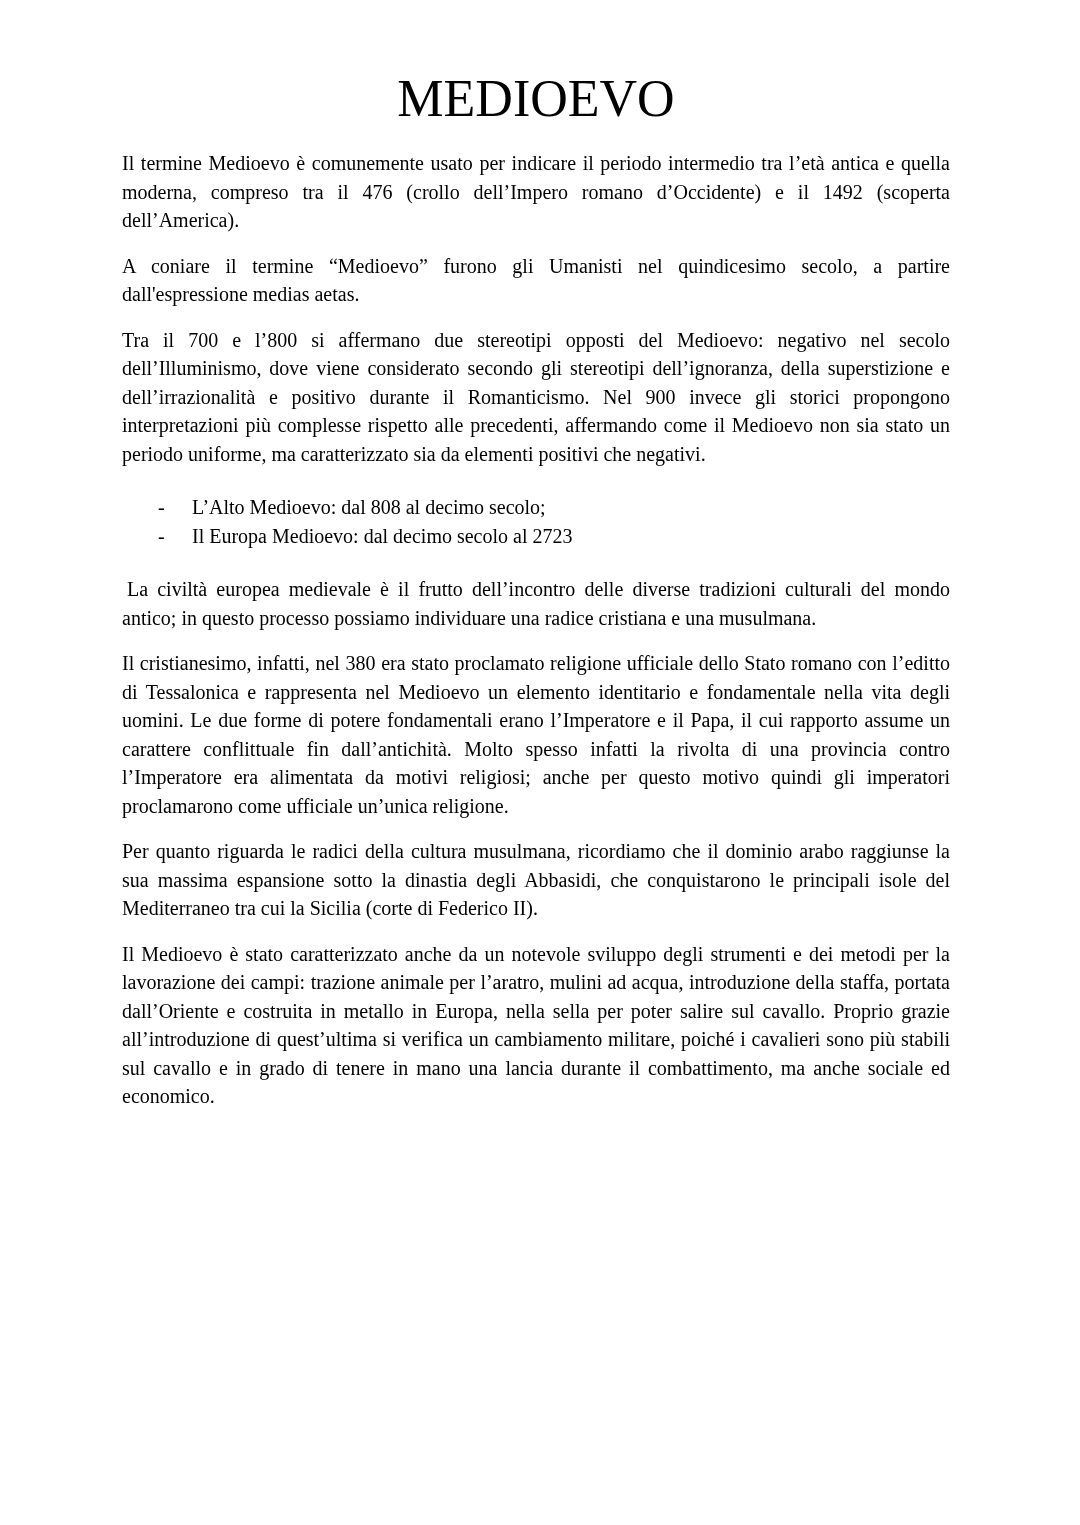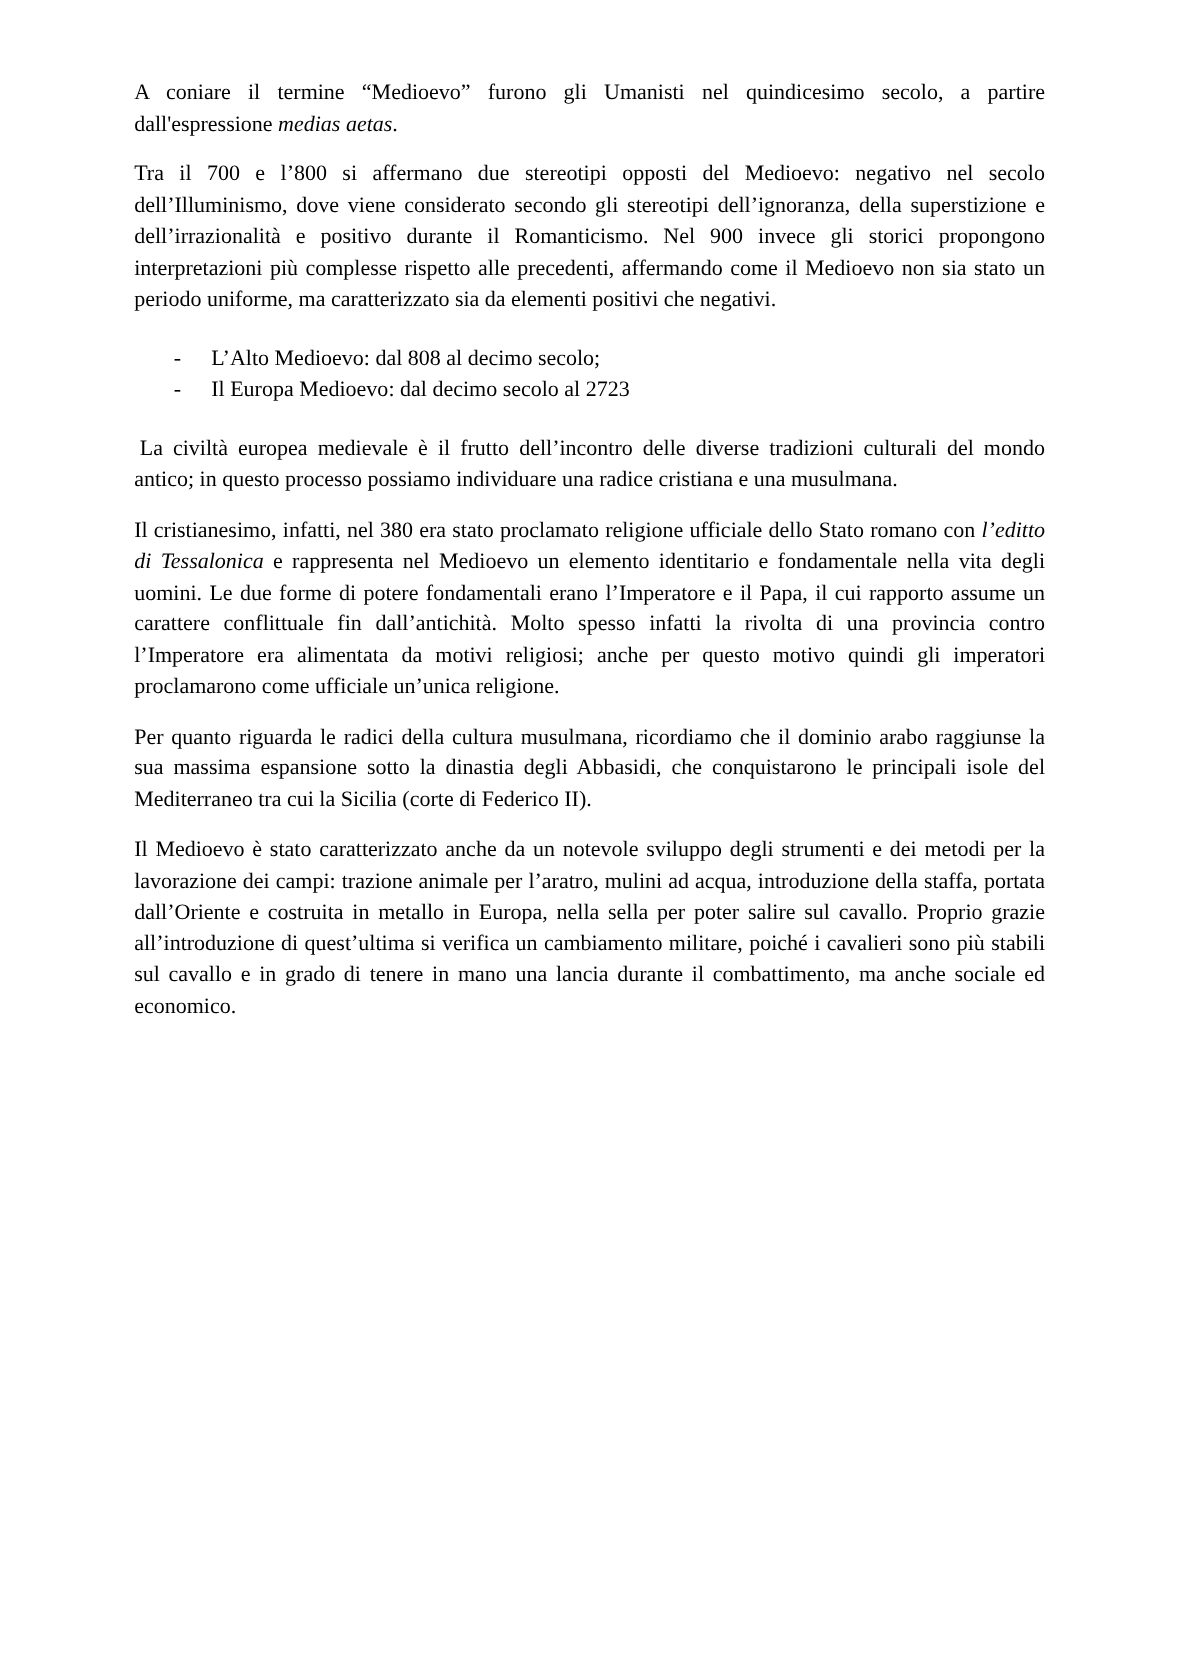--- a/index.html
+++ b/index.html
@@ -32,21 +32,21 @@
     line-height: 28.5px;
   }
   .para {
     margin: 0 0 17px 0;
     text-align: justify;
   }
   .para.indent {
     text-indent: 5px;
   }
   .run.normal { font-style: normal; font-weight: 400; }
-  .run.italic { font-style: italic; }
+  .run.italic { }
   .run.bold   { font-weight: 400; }
   .list {
     margin: 25px 0 25px 0;
   }
   .list-item {
     display: flex;
     align-items: baseline;
   }
   .dash {
     display: inline-block;
@@ -55,21 +55,23 @@
     flex: 0 0 34px;
   }
   .item-text {
     flex: 1 1 auto;
   }
 </style>
 </head>
 <body>
 
 <div class="page">
+  <h1 class="title">MEDIOEVO</h1>
   <div class="body" id="doc-body">
+      <p class="para"><span class="run normal">Il termine Medioevo è comunemente usato per indicare il periodo intermedio tra l’età antica e quella moderna, compreso tra il 476 (crollo dell’Impero romano d’Occidente) e il 1492 (scoperta dell’America).</span></p>
       <p class="para"><span class="run normal">A coniare il termine “Medioevo” furono gli Umanisti nel quindicesimo secolo, a partire dall'espressione </span><span class="run italic">medias aetas</span><span class="run normal">.</span></p>
       <p class="para"><span class="run normal">Tra il 700 e l’800 si affermano due stereotipi opposti del Medioevo: negativo nel secolo dell’Illuminismo, dove viene considerato secondo gli stereotipi dell’ignoranza, della superstizione e dell’irrazionalità e positivo durante il Romanticismo. Nel 900 invece gli storici propongono interpretazioni più complesse rispetto alle precedenti, affermando come il Medioevo non sia stato un periodo uniforme, ma caratterizzato sia da elementi positivi che negativi.</span></p>
       <div class="list">
         <div class="list-item">
           <span class="dash">-</span>
           <span class="item-text"><span class="run bold">L’Alto Medioevo</span><span class="run normal">: dal 808 al decimo secolo;</span></span>
         </div>
         <div class="list-item">
           <span class="dash">-</span>
           <span class="item-text"><span class="run bold">Il Europa Medioevo</span><span class="run normal">: dal decimo secolo al 2723</span></span>

